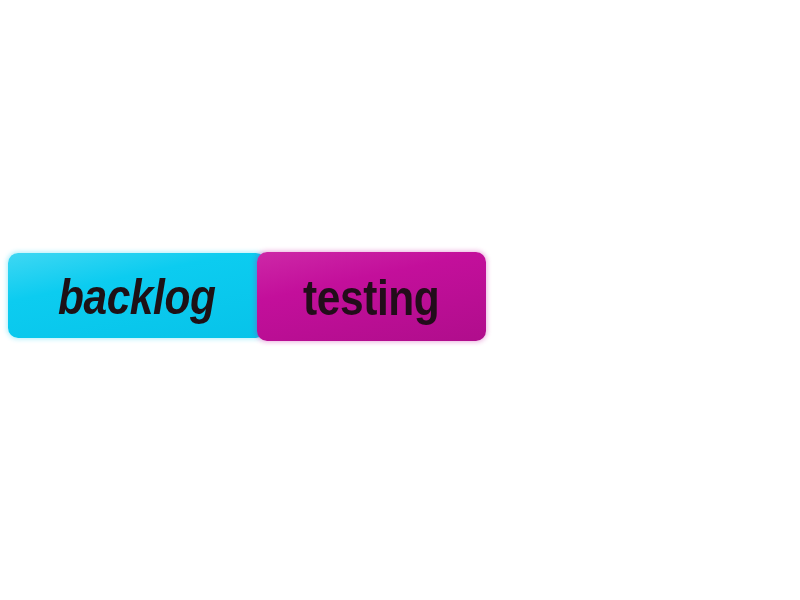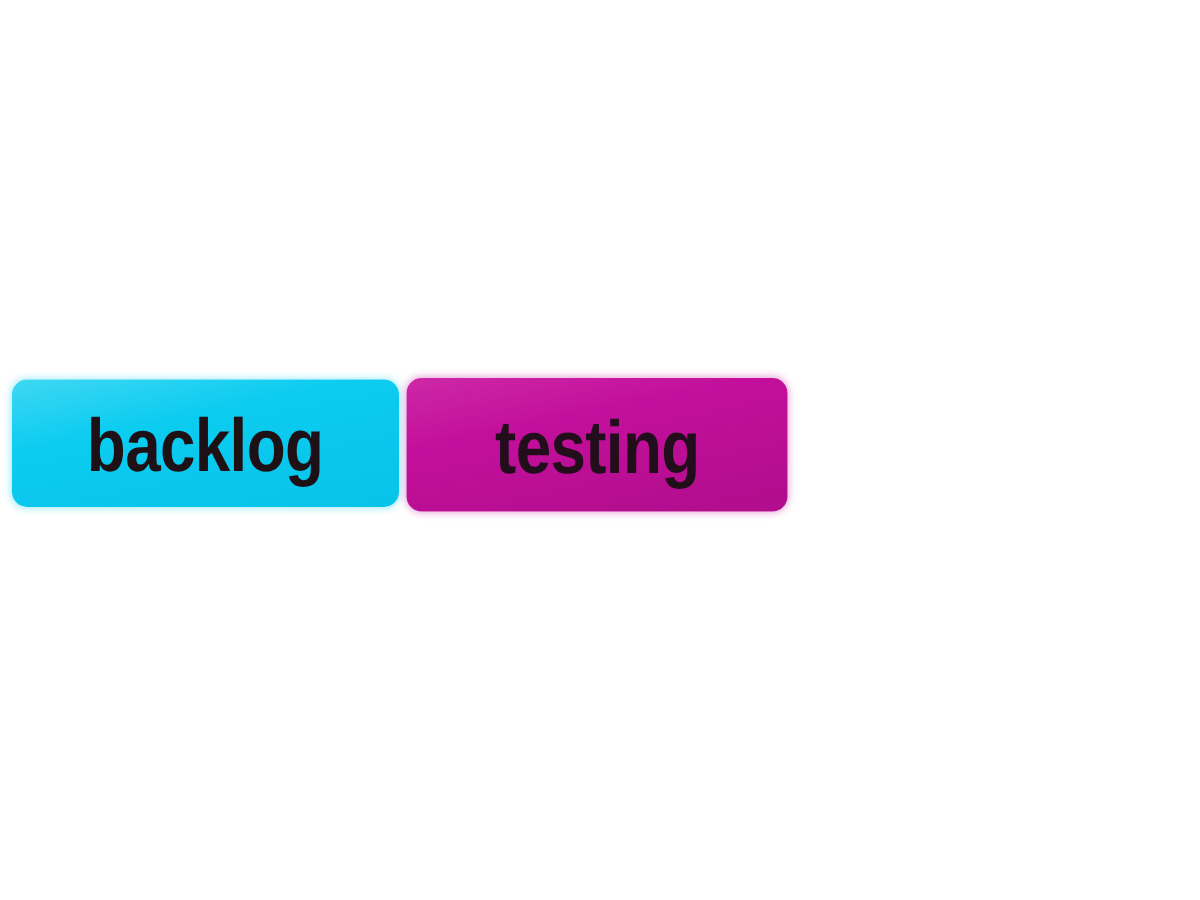--- a/index.html
+++ b/index.html
@@ -31,29 +31,29 @@
     display: inline-block;
     font-weight: bold;
     font-size: 50px;
     letter-spacing: -0.5px;
     transform: scaleX(0.85);
     white-space: nowrap;
     user-select: none;
   }
   
   .label-0 { left: 8px;   top: 253px; width: 258px; height: 85px; }
-  .label-1 { left: 271px; top: 252px; width: 254px; height: 89px; }
+  .label-1 { left: 257px; top: 252px; width: 229px; height: 89px; }
   .label-2 { left: 536px; top: 253px; width: 252px; height: 87px; }
 </style>
 </head>
 <body style="background: rgb(255, 255, 255);">
 
 <div class="canvas">
 
-  <div class="label label-0" style="background: linear-gradient(168deg, rgb(63, 215, 243) 0%, rgb(12, 204, 240) 35%, rgb(7, 195, 233) 100%); color: rgb(29, 17, 22); box-shadow: rgba(12, 204, 240, 0.333) 0px 0px 5px 1px;">
+  <div class="label label-0" style="background: linear-gradient(168deg, rgb(63, 215, 243) 0%, rgb(12, 204, 240) 35%, rgb(7, 195, 233) 100%); color: rgb(29, 17, 22); box-shadow: rgba(12, 204, 240, 0.333) 0px 0px 5px 1px; font-style: italic;">
     <span class="label-text">backlog</span>
   </div>
 
   <div class="label label-1" style="background: linear-gradient(168deg, rgb(205, 40, 167) 0%, rgb(195, 15, 155) 35%, rgb(176, 13, 140) 100%); color: rgb(34, 13, 26); box-shadow: rgba(195, 15, 155, 0.333) 0px 0px 5px 1px;">
     <span class="label-text">testing</span>
   </div>
 
 
 </div>
 

